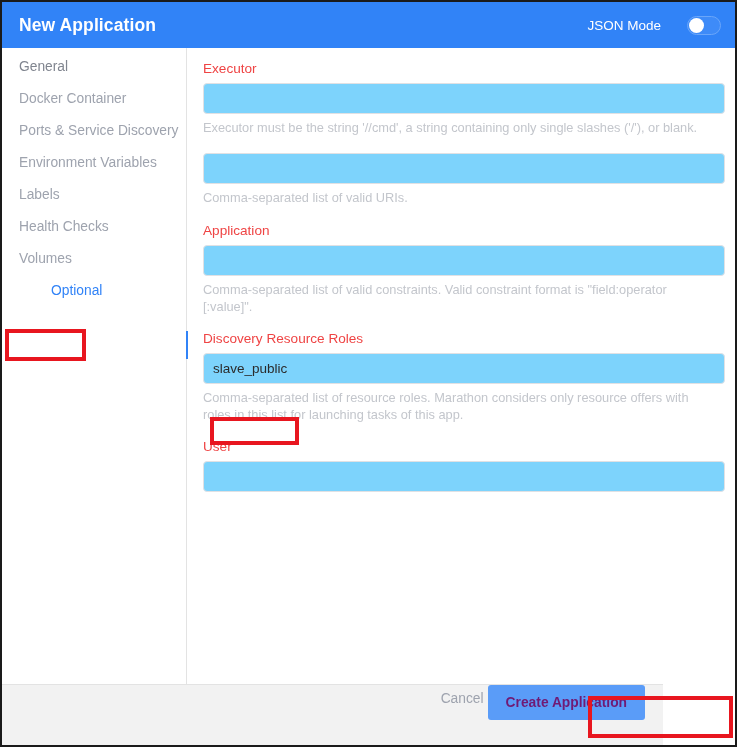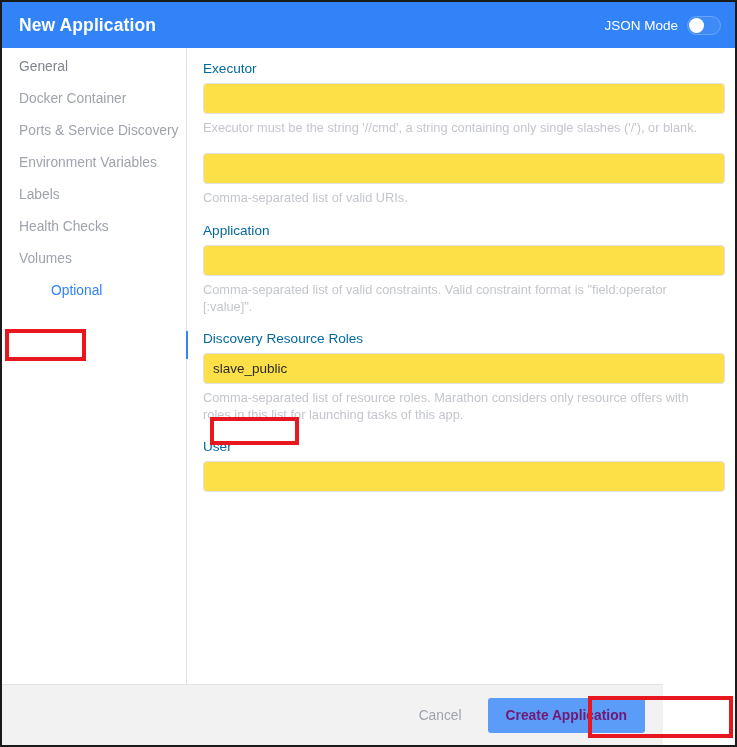--- a/index.html
+++ b/index.html
@@ -34,21 +34,21 @@
   }
   .header-title {
     color: #ffffff;
     font-size: 17.5px;
     font-weight: bold;
     letter-spacing: 0.1px;
   }
   .json-mode {
     display: flex;
     align-items: center;
-    gap: 9px;
+    gap: 26px;
   }
   .json-mode-label {
     color: #ffffff;
     font-size: 13.5px;
     font-weight: normal;
   }
   .toggle {
     position: relative;
     width: 34px; height: 19px;
     border-radius: 10px;
@@ -107,30 +107,30 @@
   .form {
     position: absolute;
     left: 186px; top: 0;
     width: 547px; height: 636px;
     background: #ffffff;
     padding: 13px 11px 0 15px;
   }
   .field { margin-bottom: 0; }
   .field-label {
     font-size: 13.6px;
-    color: #0369a1;
+    color: #ef4444;
     margin: 0 0 6px 0;
     line-height: 16px;
   }
   .field-input {
     width: 522px;
     height: 31px;
     border: 1px solid #e0e1e4;
     border-radius: 4px;
-    background: #fde047;
+    background: #7dd3fc;
     font-family: "Liberation Sans", sans-serif;
     font-size: 13.5px;
     color: #2b2b2b;
     padding: 0 9px;
     outline: none;
     display: block;
   }
   .field-help {
     font-size: 12.8px;
     color: #c3c6cc;
@@ -150,24 +150,23 @@
   }
 
   
   .footer {
     position: absolute;
     left: 0; top: 682px;
     width: 661px; height: 61px;
     background: #f2f2f2;
     border-top: 1px solid #e3e3e3;
     display: flex;
-    align-items: center;
+    align-items: flex-start;
     justify-content: flex-end;
     padding-right: 18px;
-    gap: 22px;
   }
   .btn-cancel {
     background: transparent;
     border: none;
     color: #9ea3ae;
     font-family: "Liberation Sans", sans-serif;
     font-size: 13.8px;
     cursor: pointer;
     padding: 6px 4px;
   }

